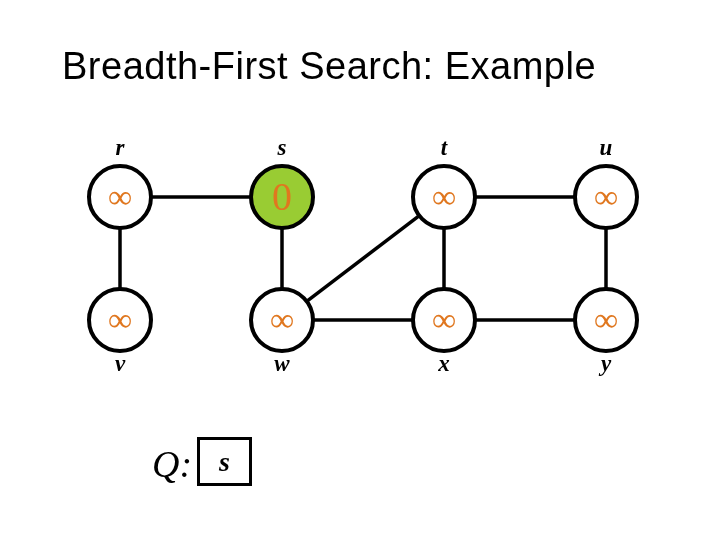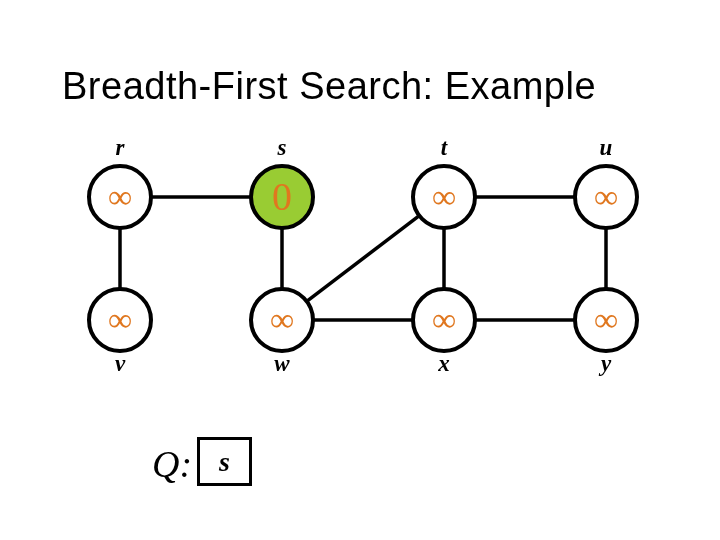--- a/index.html
+++ b/index.html
@@ -21,21 +21,20 @@
     position: absolute;
     left: 62px;
     top: 44px;
     font-family: "Liberation Sans", sans-serif;
     font-size: 38px;
     font-weight: 400;
     color: #000000;
     letter-spacing: 0.5px;
     white-space: nowrap;
     line-height: 44px;
-    margin-top: 20px;
   }
   svg.graph-canvas {
     position: absolute;
     left: 0;
     top: 0;
     width: 720px;
     height: 540px;
   }
   .node-value {
     font-family: "Liberation Serif", serif;

